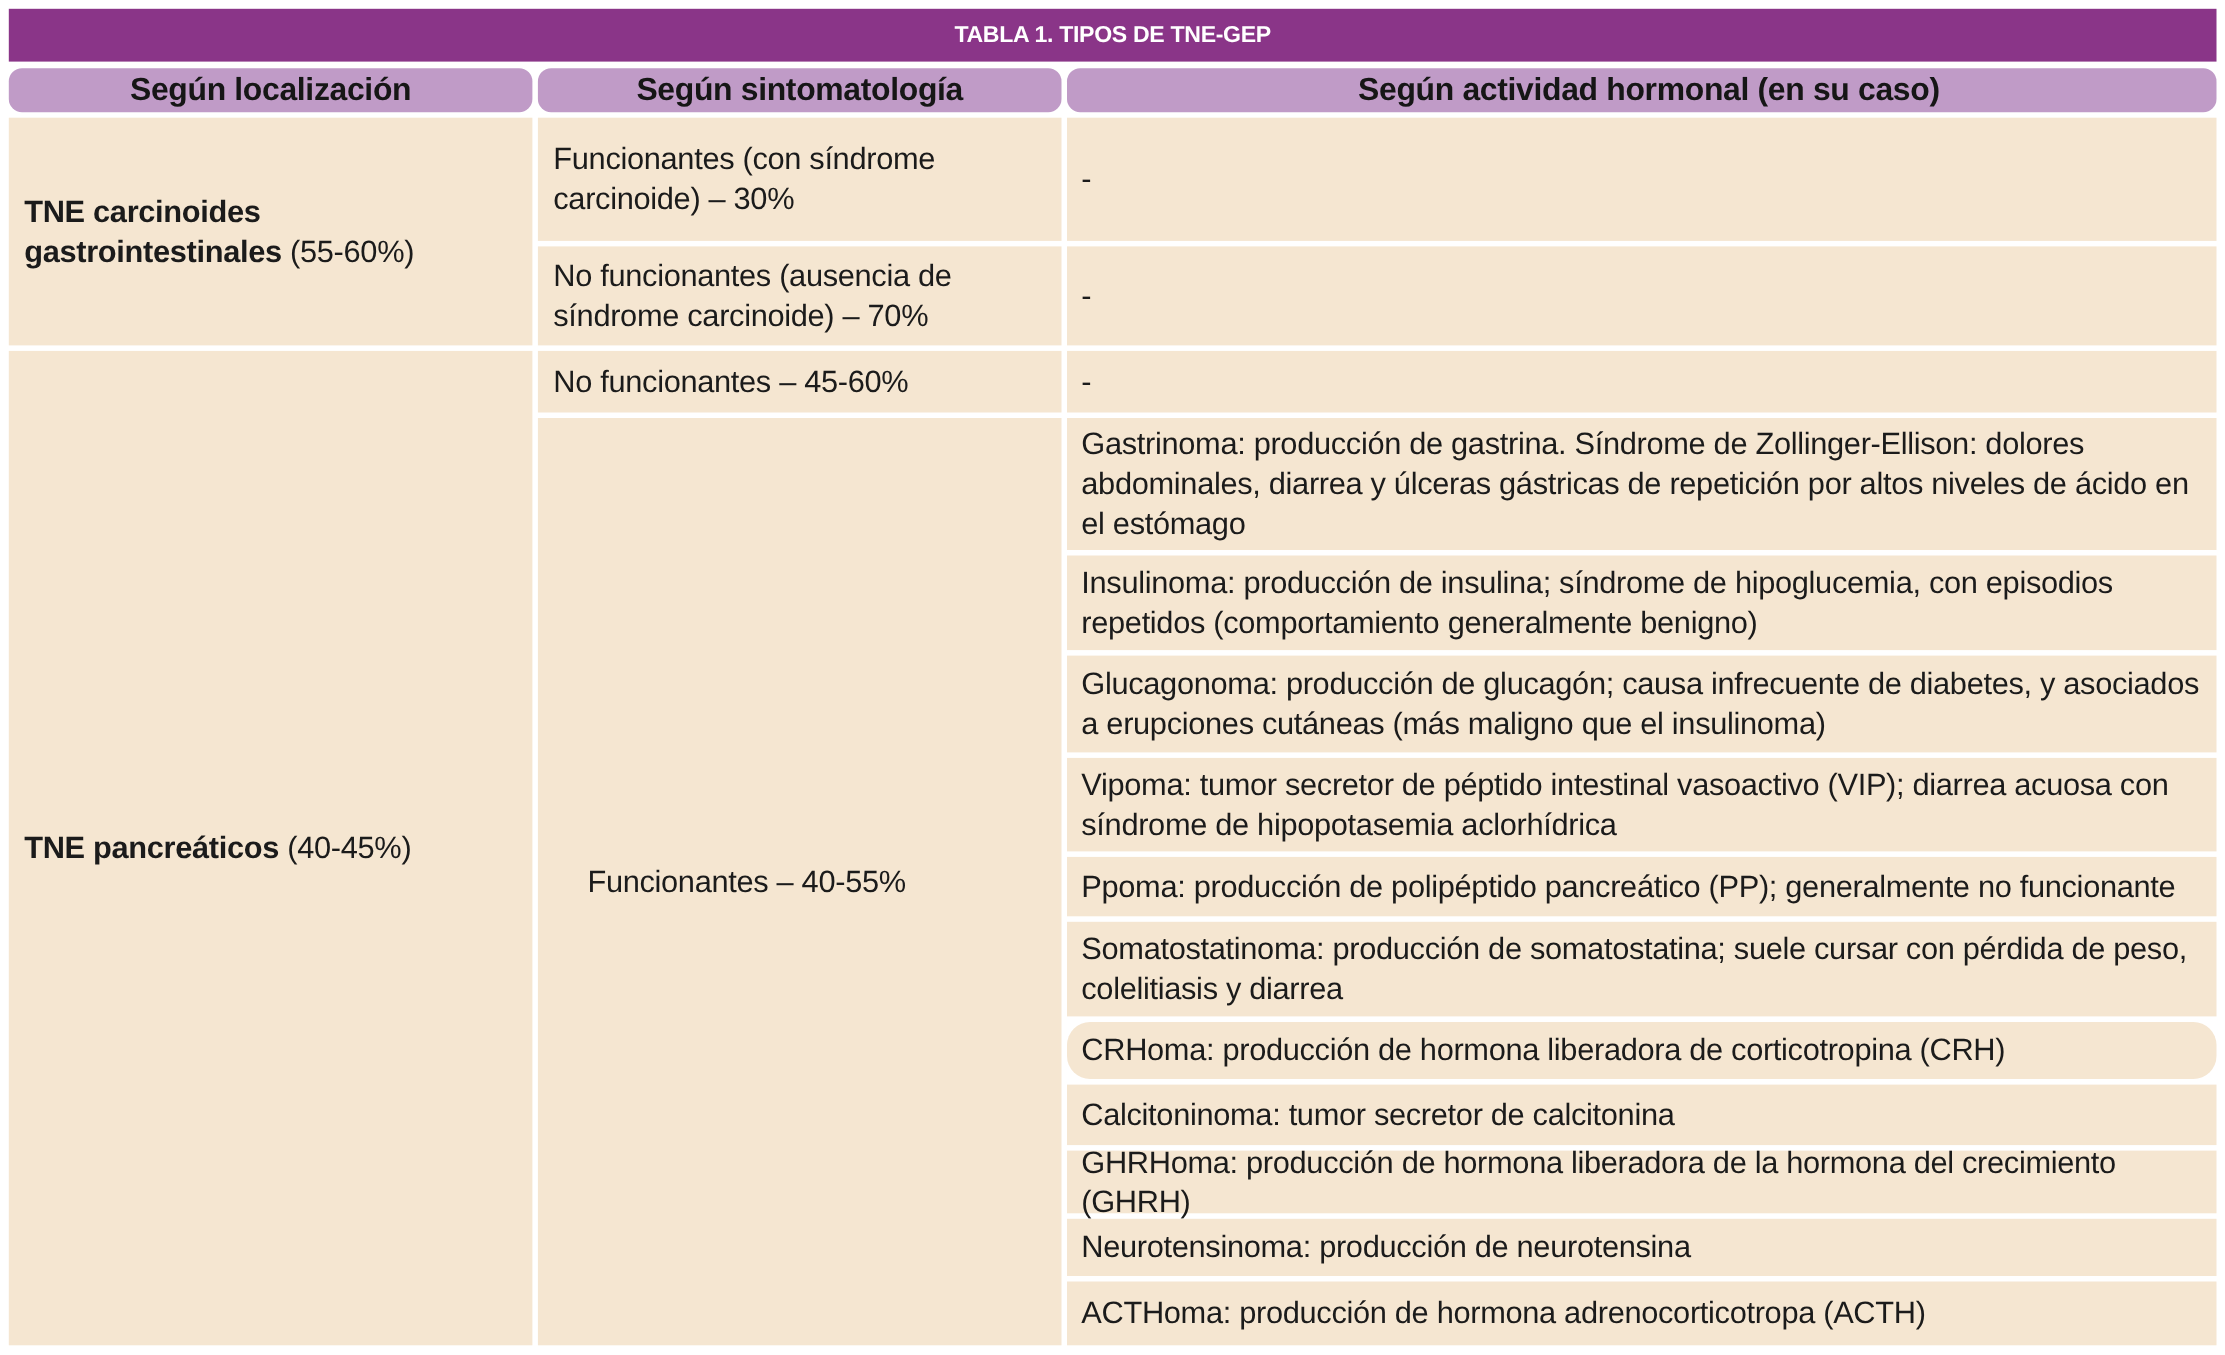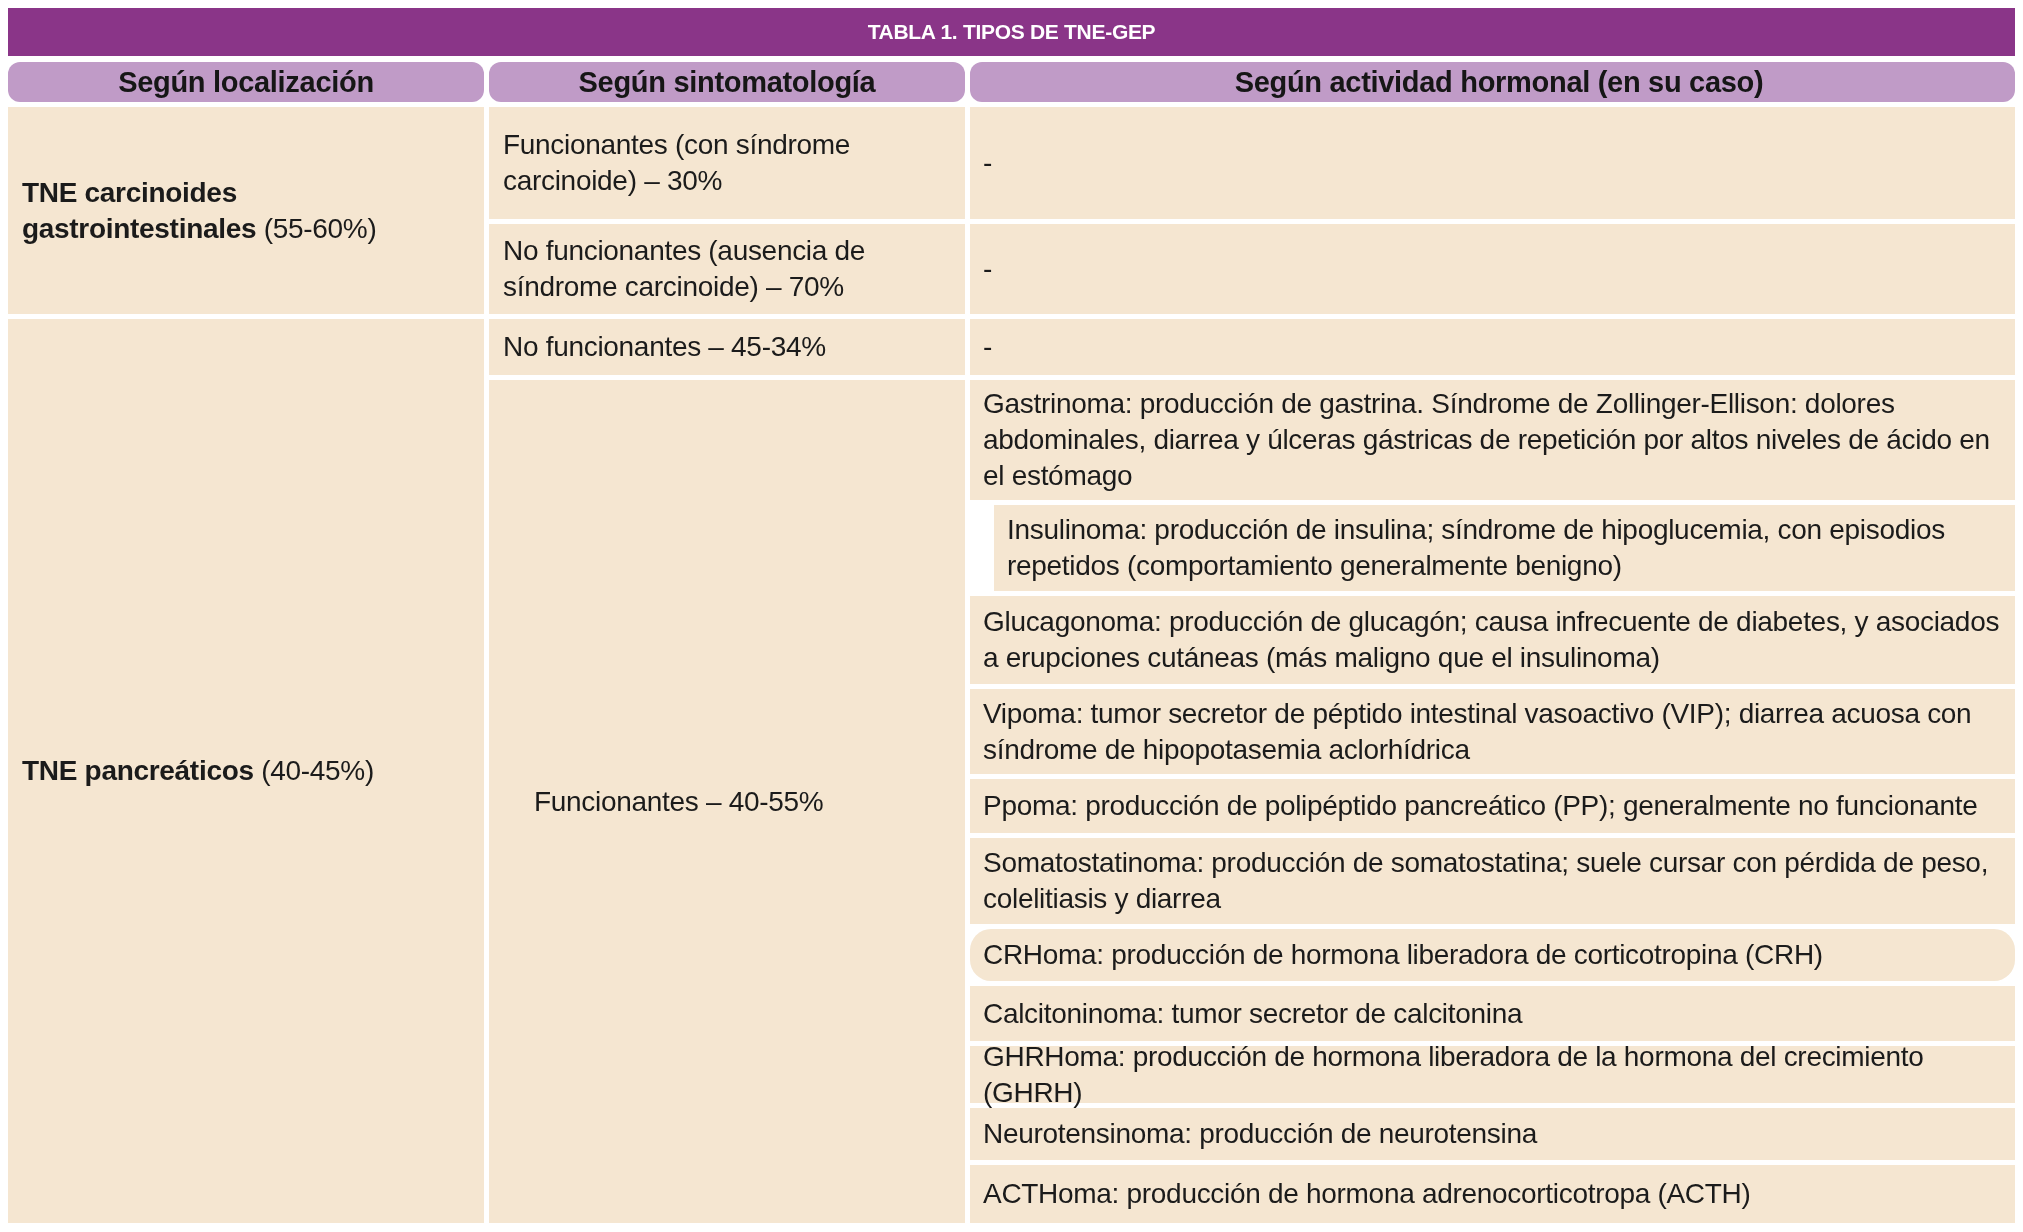--- a/index.html
+++ b/index.html
@@ -56,21 +56,21 @@
   .c1 { grid-column: 1; }
   .c2 { grid-column: 2; }
   .c3 { grid-column: 3; padding-left: 13px; }
   
   .hr { grid-row: 1; border-radius: 12px; }
   
   .loc1 { grid-row: 2 / span 2; }
   .loc2 { grid-row: 4 / span 12; }
   .symp4 { grid-row: 5 / span 11; padding-left: 45px; }
   .r2 { grid-row: 2; } .r3 { grid-row: 3; } .r4 { grid-row: 4; }
-  .r5 { grid-row: 5; } .r6 { grid-row: 6; margin-left: 24px; } .r7 { grid-row: 7; }
+  .r5 { grid-row: 5; } .r6 { grid-row: 6; } .r7 { grid-row: 7; }
   .r8 { grid-row: 8; } .r9 { grid-row: 9; } .r10 { grid-row: 10; }
   .r11 { grid-row: 11; border-radius: 21px; } .r12 { grid-row: 12; } .r13 { grid-row: 13; }
   .r14 { grid-row: 14; } .r15 { grid-row: 15; }
 </style>
 </head>
 <body>
 
 <div class="page">
 
   <div class="title-bar">
@@ -102,21 +102,21 @@
       </span>
     </div>
 
     <div class="cell c2 r2">
       <span class="inner">Funcionantes (con síndrome carcinoide) – 30%</span>
     </div>
     <div class="cell c2 r3">
       <span class="inner">No funcionantes (ausencia de síndrome carcinoide) – 70%</span>
     </div>
     <div class="cell c2 r4">
-      <span class="inner">No funcionantes – 45-34%</span>
+      <span class="inner">No funcionantes – 45-60%</span>
     </div>
     <div class="cell c2 symp4">
       <span class="inner">Funcionantes – 40-55%</span>
     </div>
 
     <div class="cell c3 r2">
       <span class="inner">-</span>
     </div>
     <div class="cell c3 r3">
       <span class="inner">-</span>

